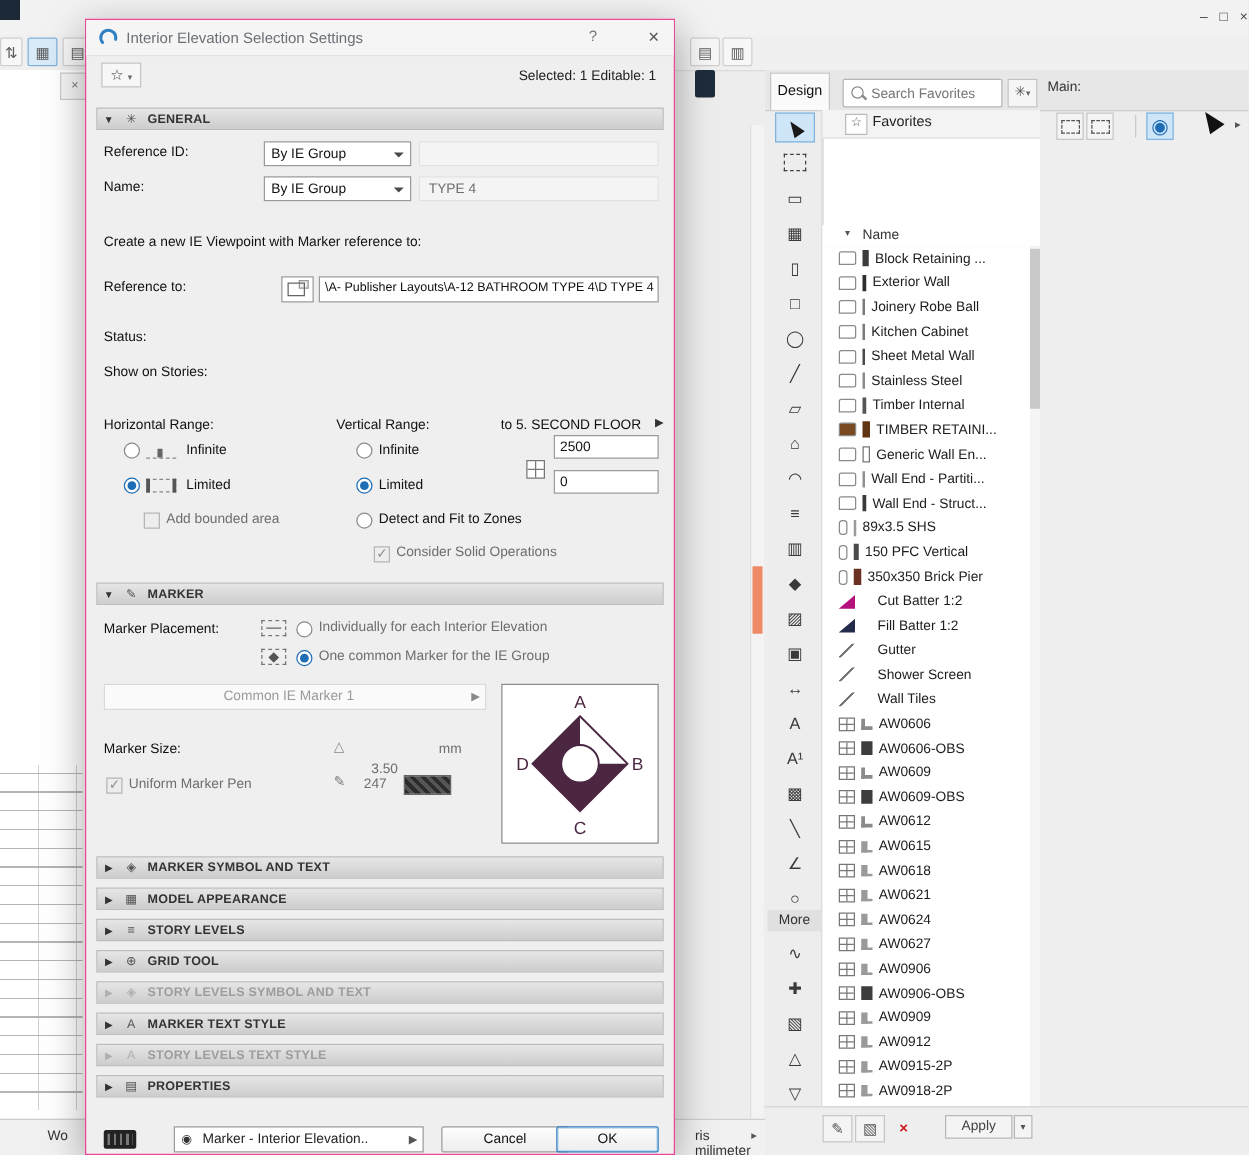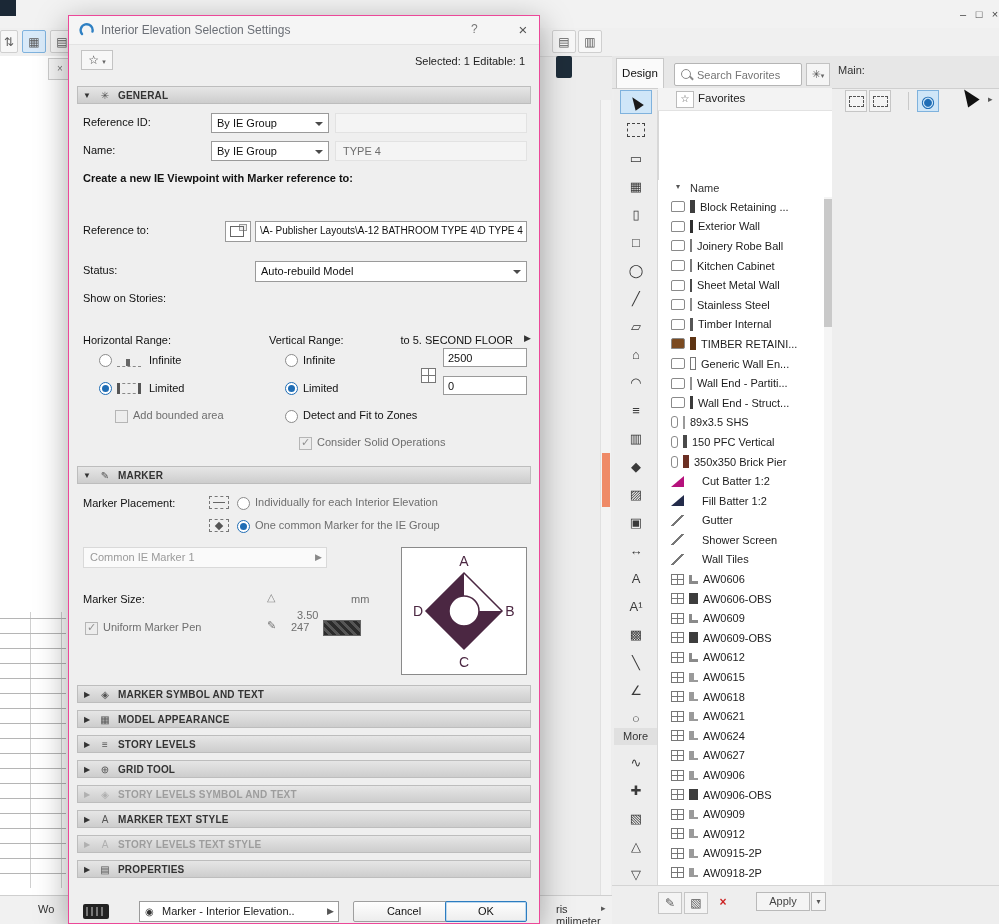--- a/index.html
+++ b/index.html
@@ -510,28 +510,27 @@
 
     <span class="lbl" style="left:14px;top:100px;">Reference ID:</span>
     <div class="dd" style="left:142px;top:97px;width:118px;height:20px;">By IE Group</div>
     <div class="grayfield" style="left:266px;top:97px;width:192px;height:20px;"></div>
 
     <span class="lbl" style="left:14px;top:128px;">Name:</span>
     <div class="dd" style="left:142px;top:125px;width:118px;height:20px;">By IE Group</div>
     <div class="grayfield" style="left:266px;top:125px;width:192px;height:20px;"></div>
     <span class="lbl gray" style="left:274px;top:129px;">TYPE 4</span>
 
-    <span class="lbl" style="left:14px;top:156px;font-weight:bold;">Create a new IE Viewpoint with Marker reference to:</span>
+    <span class="lbl" style="left:14px;top:172px;">Create a new IE Viewpoint with Marker reference to:</span>
 
     <span class="lbl" style="left:14px;top:208px;">Reference to:</span>
     <div class="refic" style="left:156px;top:205px;"></div>
     <div class="inputbox" style="left:186px;top:205px;width:272px;height:21px;">\A- Publisher Layouts\A-12 BATHROOM TYPE 4\D TYPE 4</div>
 
     <span class="lbl" style="left:14px;top:248px;">Status:</span>
-    <div class="dd" style="left:186px;top:245px;width:272px;height:21px;">Auto-rebuild Model</div>
 
     <span class="lbl" style="left:14px;top:276px;">Show on Stories:</span>
 
     <span class="lbl" style="left:14px;top:318px;">Horizontal Range:</span>
     <span class="lbl" style="left:200px;top:318px;">Vertical Range:</span>
     <span class="lbl" style="right:26px;top:318px;">to 5. SECOND FLOOR</span>
     <span style="position:absolute;right:8px;top:317px;font-size:9px;color:#333;">▶</span>
 
     <div class="radio" style="left:30px;top:338px;"></div>
     <span class="ric-inf" style="left:48px;top:340px;"></span>
@@ -563,21 +562,21 @@
     </div>
 
     <span class="lbl" style="left:14px;top:481px;">Marker Placement:</span>
     <span class="mpi arrows" style="left:140px;top:480px;"></span>
     <div class="radio" style="left:168px;top:481px;"></div>
     <span class="lbl gray" style="left:186px;top:480px;">Individually for each Interior Elevation</span>
     <span class="mpi diamond" style="left:140px;top:503px;"></span>
     <div class="radio sel" style="left:168px;top:504px;"></div>
     <span class="lbl gray" style="left:186px;top:503px;">One common Marker for the IE Group</span>
 
-    <div class="flat-dd" style="left:14px;top:531px;width:244px;height:21px;">
+    <div class="flat-dd" style="left:14px;top:531px;width:306px;height:21px;text-align:center;">
       <span>Common IE Marker 1</span>
       <span class="fdarr">▶</span>
     </div>
 
     <div class="preview">
       <svg width="124" height="126" viewBox="0 0 124 126">
         <polygon points="62,25 24,63 62,101" fill="#4b2742"></polygon>
         <polygon points="62,101 100,63 62,63" fill="#4b2742"></polygon>
         <polygon points="62,25 100,63 62,101 24,63" fill="none" stroke="#4b2742" stroke-width="1.5"></polygon>
         <circle cx="62" cy="63" r="15" fill="#fff" stroke="#4b2742" stroke-width="1.5"></circle>

